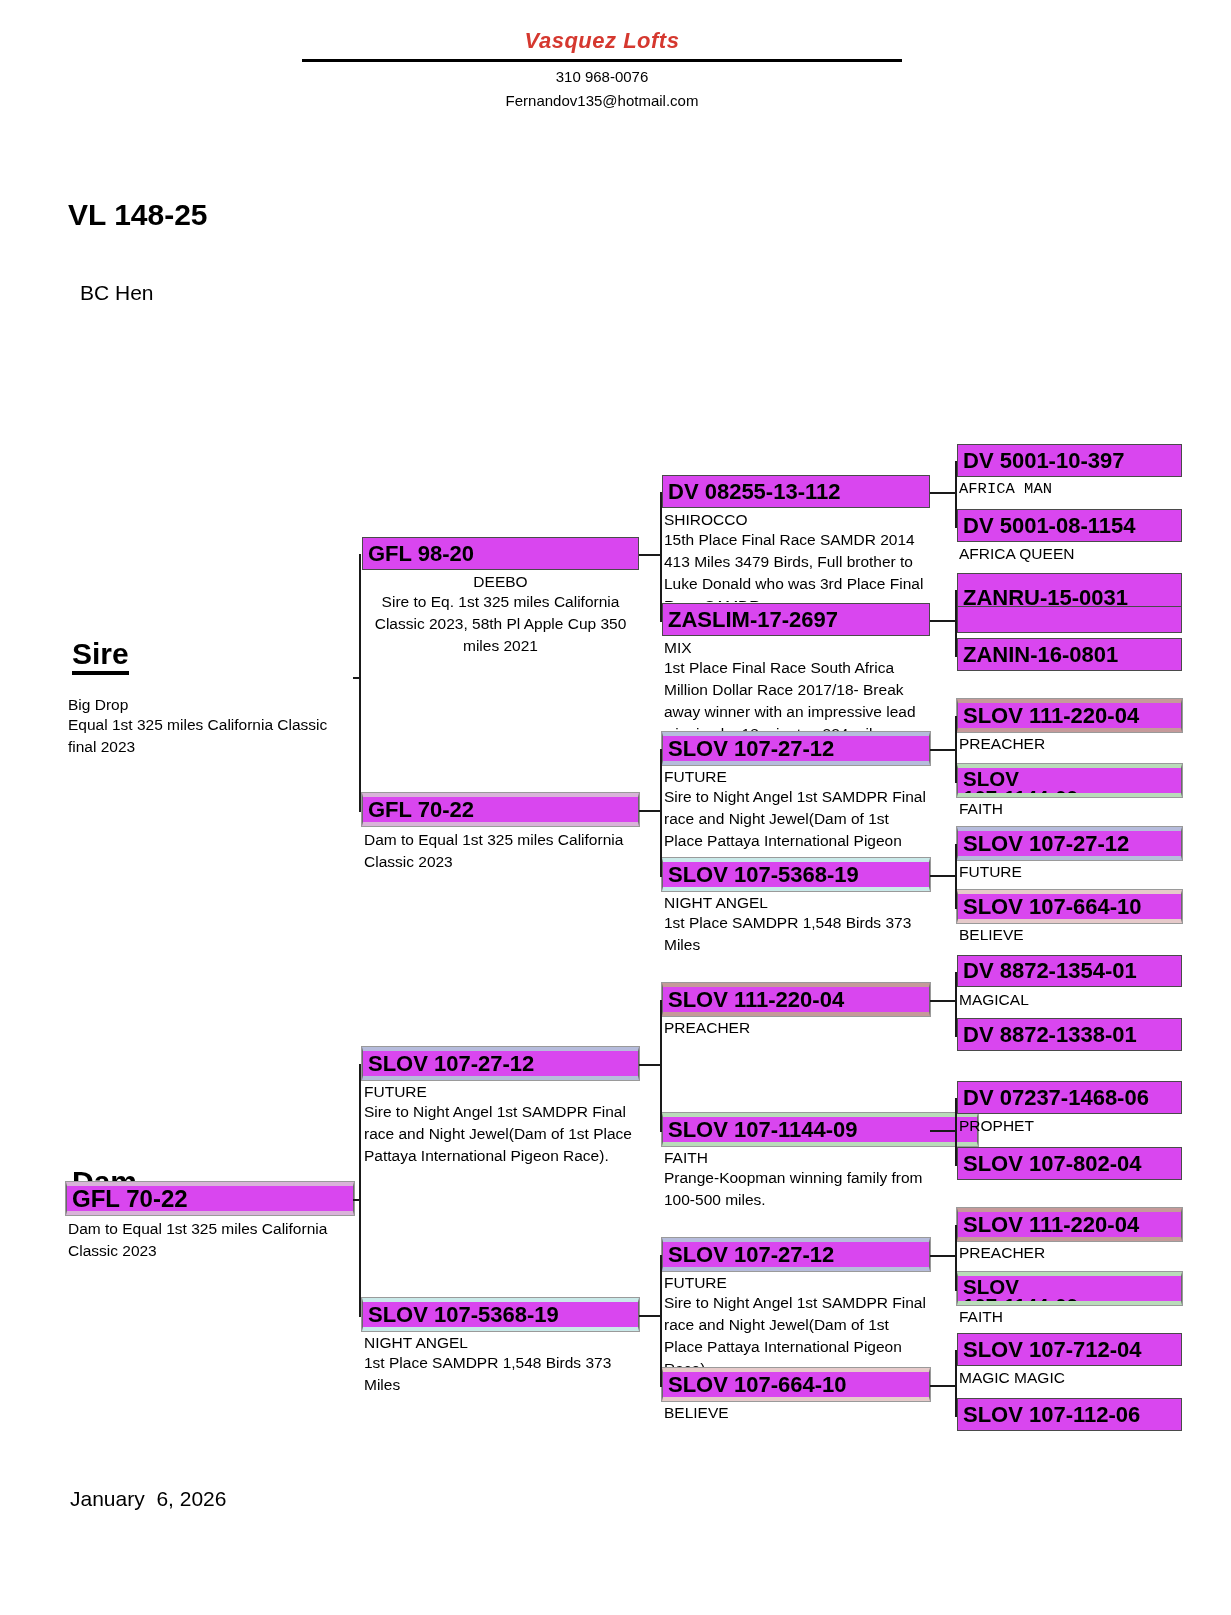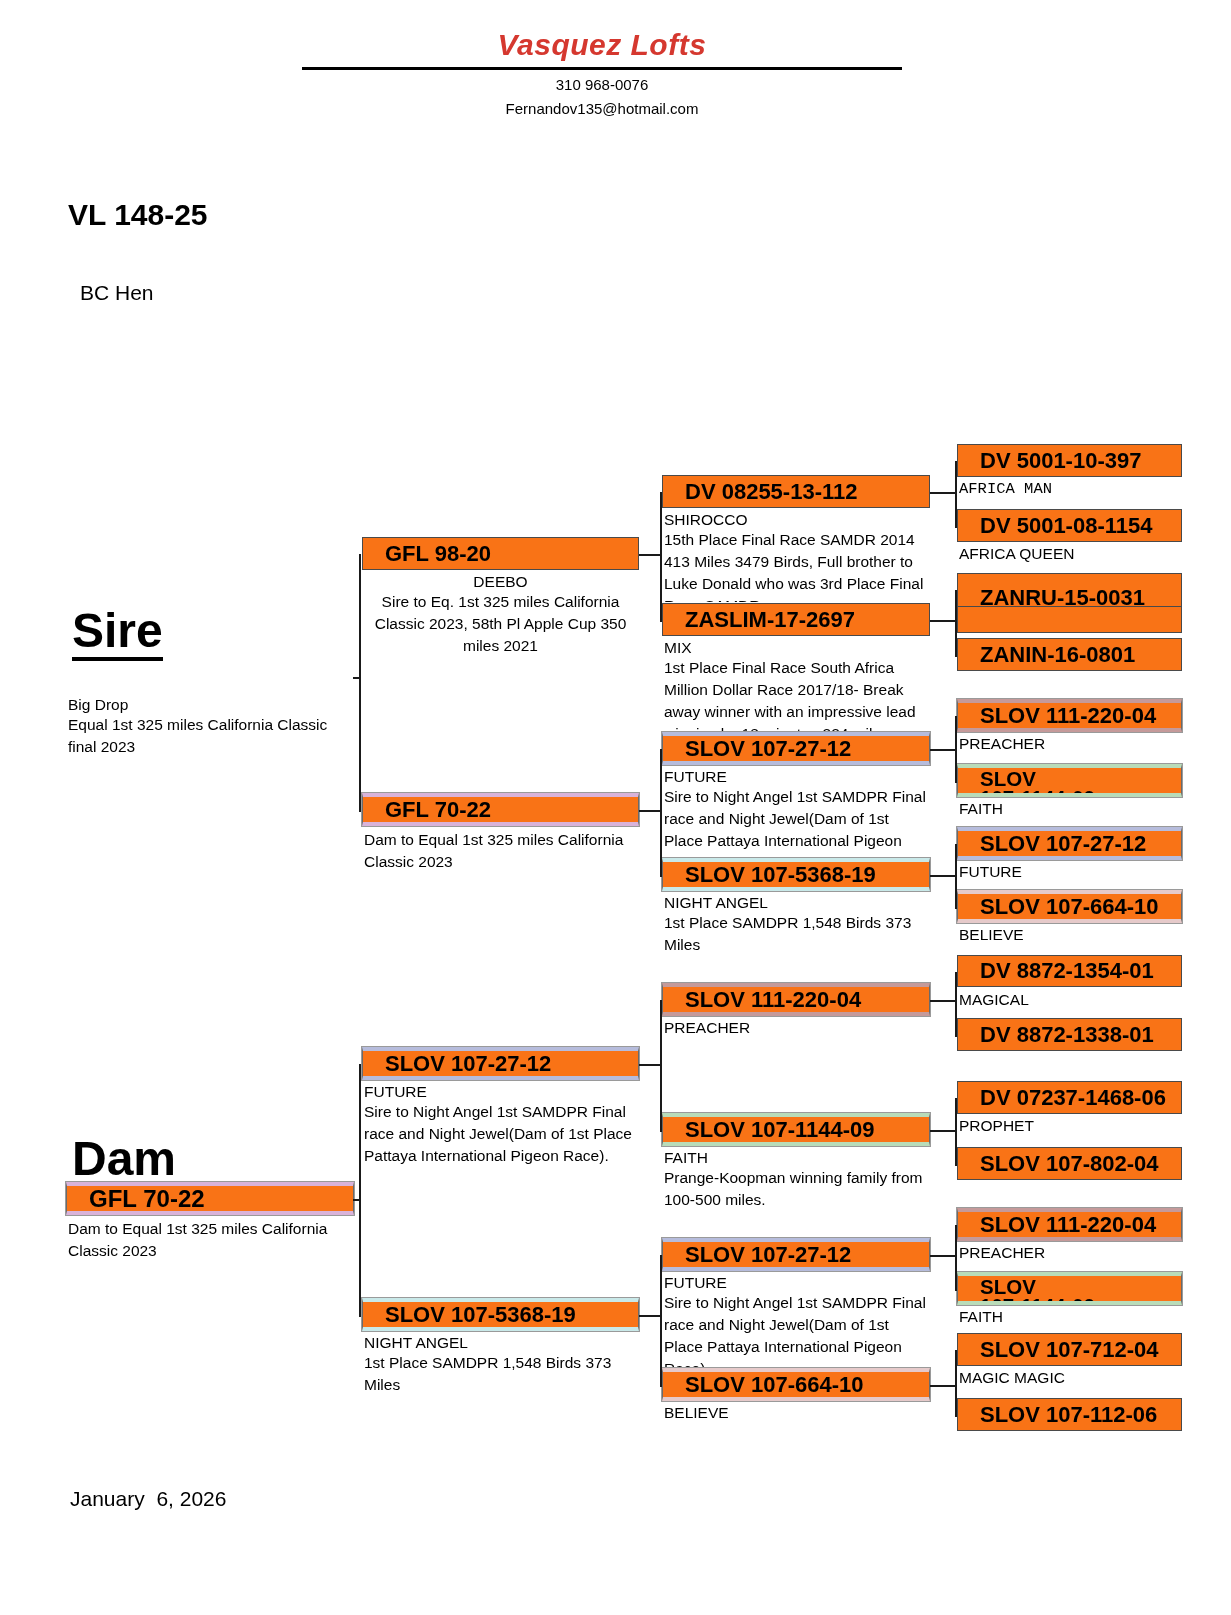--- a/index.html
+++ b/index.html
@@ -3,32 +3,32 @@
 <meta charset="utf-8">
 <style>
   html,body{margin:0;padding:0;background:#e8e8e8;}
   .page{
     position:relative;width:1231px;height:1615px;background:#ffffff;
     font-family:"Liberation Sans","DejaVu Sans",sans-serif;color:#000;
     overflow:hidden;margin:0 auto;
   }
   
   .hdr{position:absolute;left:302px;top:28px;width:600px;text-align:center;}
-  .loft{font-size:30px;font-weight:bold;font-style:italic;color:#d5382f;letter-spacing:.5px;}
+  .loft{font-size:22px;font-weight:bold;font-style:italic;color:#d5382f;letter-spacing:.5px;}
   .rule{height:3px;background:#000;margin-top:5px;}
   .contact{font-size:15px;line-height:19px;margin-top:5px;}
   
   .bird-ring{position:absolute;left:68px;top:198px;font-size:30px;font-weight:bold;}
   .bird-desc{position:absolute;left:80px;top:281px;font-size:21px;}
-  .sec-head{position:absolute;font-size:48px;font-weight:bold;border-bottom:4px solid #000;padding-bottom:1px;line-height:1.05;}
+  .sec-head{position:absolute;font-size:30px;font-weight:bold;border-bottom:4px solid #000;padding-bottom:1px;line-height:1.05;margin-top:32px;}
   .date{position:absolute;left:70px;top:1487px;font-size:21px;white-space:pre;}
   
   .nbox{
-    position:absolute;background:#f97316;border:1.5px solid #4a4a4a;box-sizing:border-box;
-    font-weight:bold;overflow:hidden;white-space:nowrap;padding-left:22px;
+    position:absolute;background:#d946ef;border:1.5px solid #4a4a4a;box-sizing:border-box;
+    font-weight:bold;overflow:hidden;white-space:nowrap;padding-left:5px;
     display:flex;flex-direction:column;justify-content:center;
   }
   .nbox .rline{display:block;line-height:1.05;}
   .c1{font-size:24px;}
   .c2,.c3,.c4{font-size:22px;}
   .nbox.accent{
     border-style:solid;border-width:4px 1px;border-left-color:#6a6a6a;border-right-color:#6a6a6a;
     box-shadow:0 0 0 1px #9a9a9a;
   }
   .nbox.wrap{justify-content:flex-start;white-space:normal;font-size:20.5px;padding-top:1px;}
@@ -121,21 +121,21 @@
       <div class="info" style="left: 664px; top: 894px; width: 264px; max-height: 88px;">
         <div class="bname">NIGHT ANGEL</div>
         <div class="bdesc">1st Place SAMDPR 1,548 Birds 373 Miles</div>
       </div>
       <div class="nbox c3 accent" style="left: 662px; top: 983px; width: 268px; height: 33px; border-top-color: rgb(197, 154, 154); border-bottom-color: rgb(197, 154, 154);">
         <div class="rline">SLOV 111-220-04</div>
       </div>
       <div class="info" style="left: 664px; top: 1019px; width: 264px; max-height: 93px;">
         <div class="bname">PREACHER</div>
       </div>
-      <div class="nbox c3 accent" style="left: 662px; top: 1113px; width: 268px; height: 33px; border-top-color: rgb(185, 220, 185); border-bottom-color: rgb(185, 220, 185);">
+      <div class="nbox c3 accent" style="left: 662px; top: 1113px; width: 316px; height: 33px; border-top-color: rgb(185, 220, 185); border-bottom-color: rgb(185, 220, 185);">
         <div class="rline">SLOV 107-1144-09</div>
       </div>
       <div class="info" style="left: 664px; top: 1149px; width: 264px; max-height: 88px;">
         <div class="bname">FAITH</div>
         <div class="bdesc">Prange-Koopman winning family from 100-500 miles.</div>
       </div>
       <div class="nbox c3 accent" style="left: 662px; top: 1238px; width: 268px; height: 33px; border-top-color: rgb(182, 188, 220); border-bottom-color: rgb(182, 188, 220);">
         <div class="rline">SLOV 107-27-12</div>
       </div>
       <div class="info" style="left: 664px; top: 1274px; width: 264px; max-height: 93px;">

